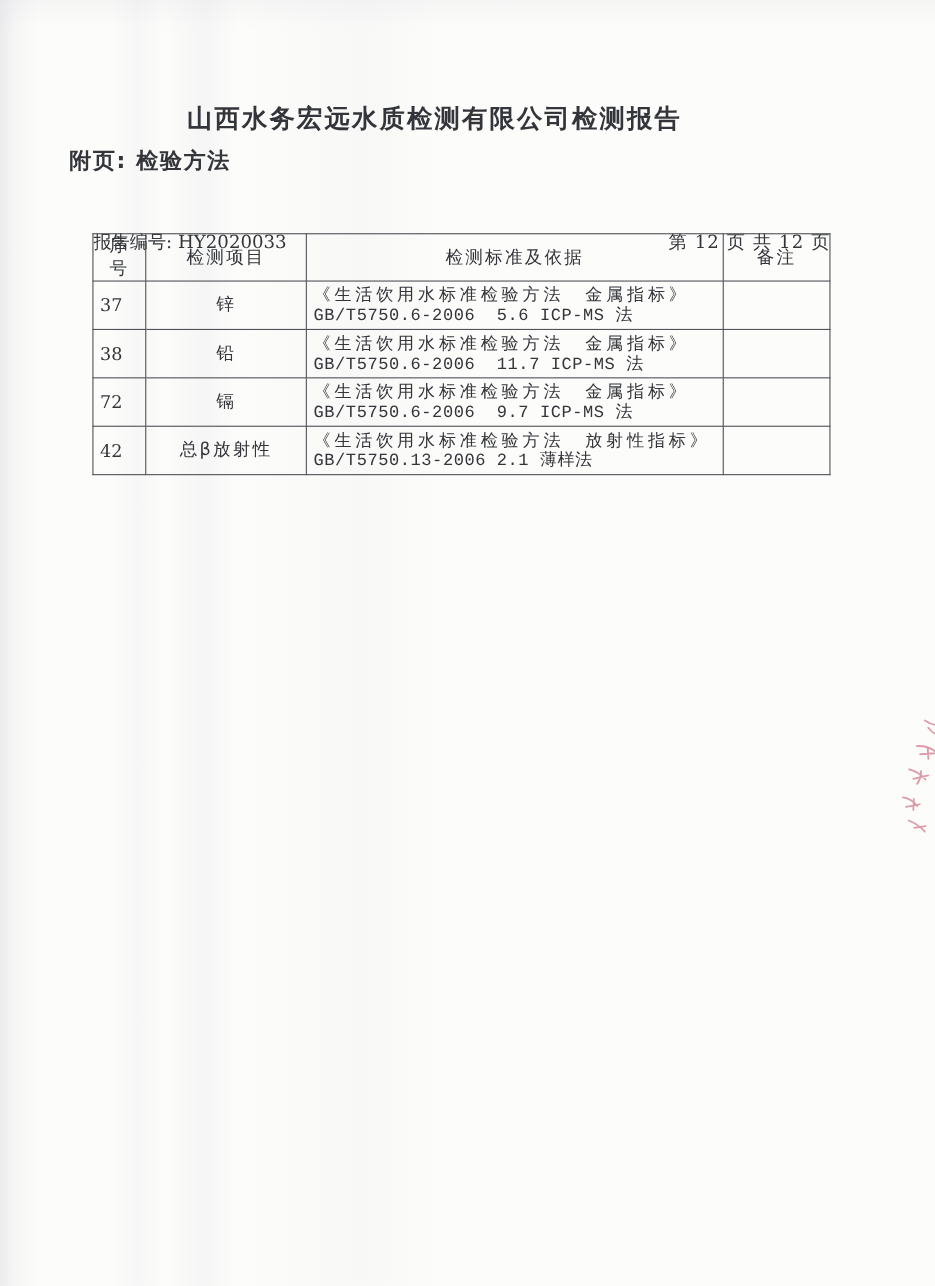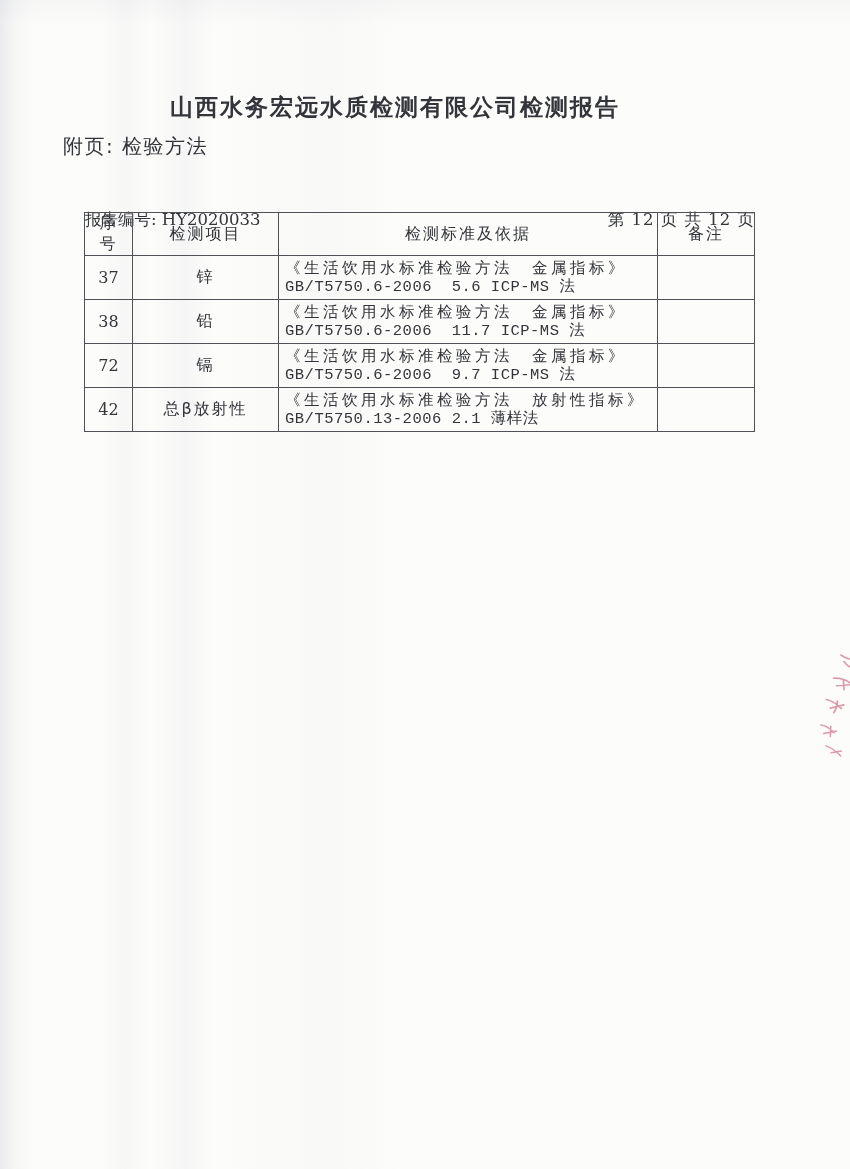--- a/index.html
+++ b/index.html
@@ -27,21 +27,21 @@
   }
   .doc{position:absolute;inset:0;border-radius:31px;}
   .title{
     position:absolute;top:92px;left:0;right:60px;
     text-align:center;
     font-size:23px;font-weight:bold;
     letter-spacing:2px;
   }
   .subtitle{
     position:absolute;top:133px;left:63px;
-    font-size:20px;font-weight:normal;
+    font-size:20px;font-weight:bold;
     letter-spacing:1.5px;
   }
   .meta{
     position:absolute;top:181px;left:85px;width:670px;
     display:flex;justify-content:space-between;align-items:baseline;
     font-size:16.5px;
     font-family:"DejaVu Serif",serif;
     margin-top:28px;
   }
   .meta .pageinfo{letter-spacing:1px;}
@@ -63,21 +63,21 @@
     font-weight:normal;
   }
   table.report thead th{
     height:33px;
     text-align:center;
     letter-spacing:2px;
     font-size:16px;
   }
   table.report tbody td{height:43px;}
   td.c-no{
-    text-align:center;
+    text-align:left;
     font-family:"DejaVu Serif",serif;
     font-size:16px;
   }
   td.c-item{text-align:center;letter-spacing:2px;}
   td.c-std{padding:2px 6px 2px 9px;}
   .std-l1{
     display:block;
     letter-spacing:3.5px;
     font-size:15.5px;
     line-height:20px;

